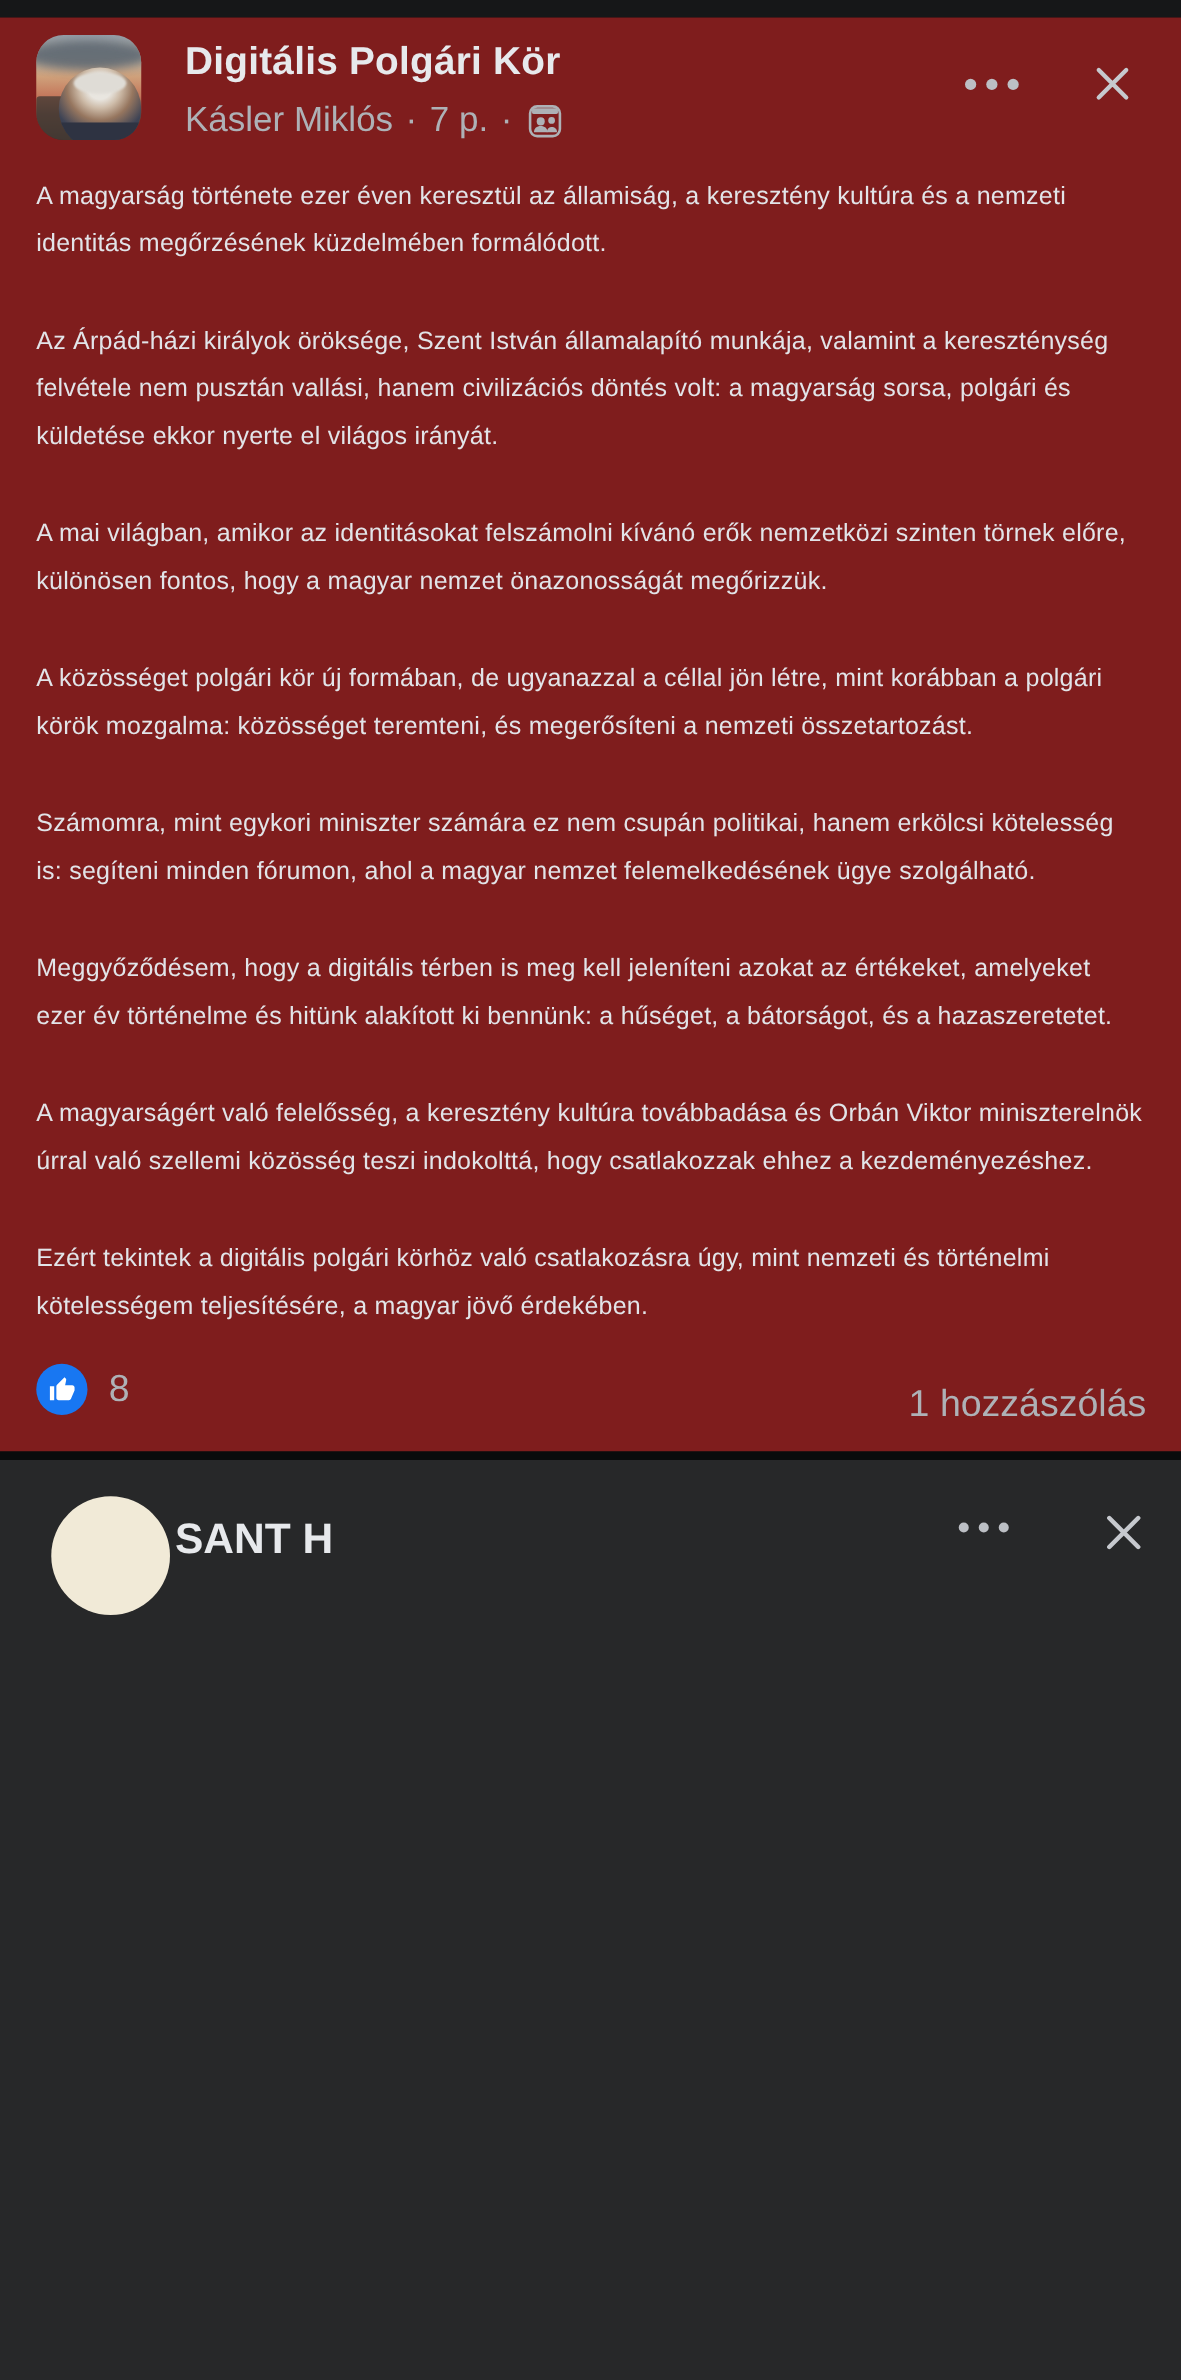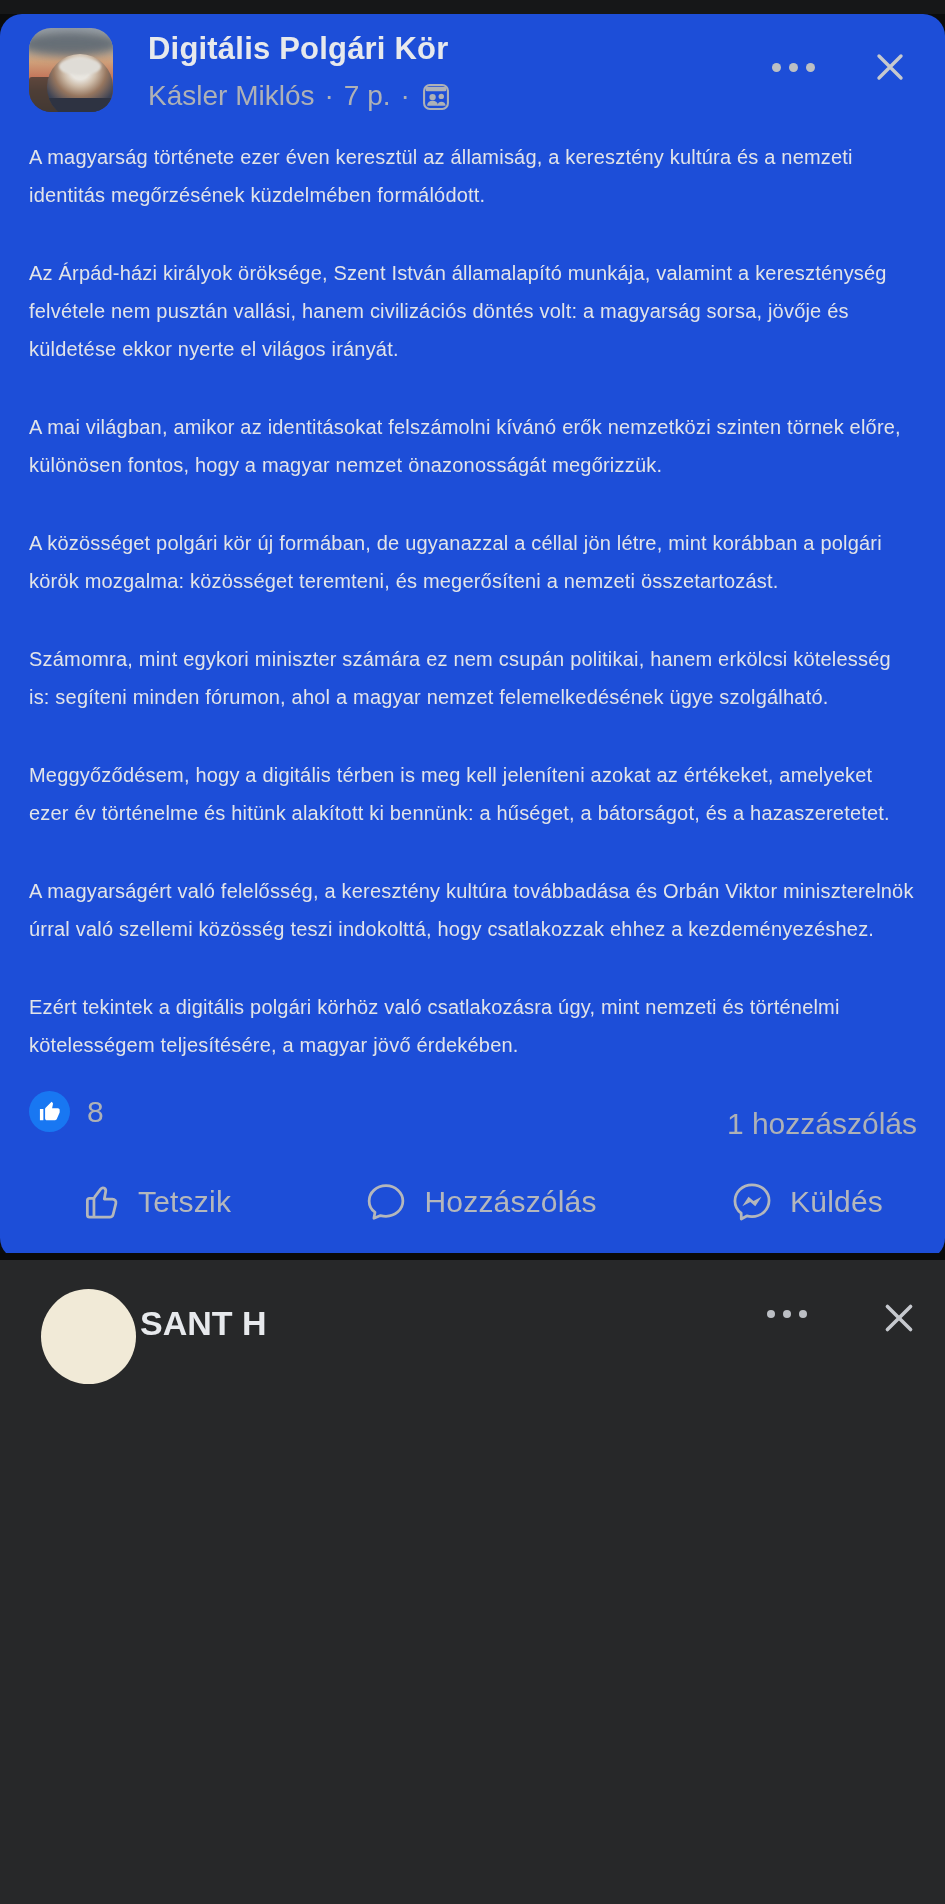--- a/index.html
+++ b/index.html
@@ -6,21 +6,21 @@
   html, body { background: #000; }
   body {
     width: 945px; height: 1904px; overflow: hidden;
     font-family: "Liberation Sans", sans-serif;
     -webkit-font-smoothing: antialiased;
   }
   .page { width: 945px; height: 1904px; display: flex; flex-direction: column; background: #0b0c0d; }
 
   .top-strip { height: 14px; background: #161718; flex: none; }
 
-  .post-card { background: #1d4ed8; flex: none; border-radius: 22px; }
+  .post-card { background: #7f1d1d; flex: none; }
 
   
   .post-header { display: flex; align-items: flex-start; padding: 14px 28px 6px 29px; }
   .avatar {
     width: 84px; height: 84px; border-radius: 22px; flex: none;
     position: relative; overflow: hidden; cursor: pointer;
     background: linear-gradient(180deg, #98a1ab 0%, #b9b5a8 20%, #cfa07a 40%, #c4785c 58%, #6d4b3e 75%, #35302c 100%);
   }
   .avatar .cloud { position: absolute; left: -10px; top: 4px; width: 120%; height: 24px;
     background: #59636e; border-radius: 50%; filter: blur(4px); opacity: .85; }
@@ -135,62 +135,41 @@
         <button class="close-btn">
           <svg width="38" height="38" viewBox="0 0 38 38">
             <path d="M8 8 L30 30 M30 8 L8 30" stroke="#c6c9ce" stroke-width="3.4" stroke-linecap="round"></path>
           </svg>
         </button>
       </div>
     </div>
 
     <div class="post-text">
         <p>A magyarság története ezer éven keresztül az államiság, a keresztény kultúra és a nemzeti identitás megőrzésének küzdelmében formálódott.</p>
-        <p>Az Árpád-házi királyok öröksége, Szent István államalapító munkája, valamint a kereszténység felvétele nem pusztán vallási, hanem civilizációs döntés volt: a magyarság sorsa, jövője és küldetése ekkor nyerte el világos irányát.</p>
+        <p>Az Árpád-házi királyok öröksége, Szent István államalapító munkája, valamint a kereszténység felvétele nem pusztán vallási, hanem civilizációs döntés volt: a magyarság sorsa, polgári és küldetése ekkor nyerte el világos irányát.</p>
         <p>A mai világban, amikor az identitásokat felszámolni kívánó erők nemzetközi szinten törnek előre, különösen fontos, hogy a magyar nemzet önazonosságát megőrizzük.</p>
         <p>A közösséget polgári kör új formában, de ugyanazzal a céllal jön létre, mint korábban a polgári körök mozgalma: közösséget teremteni, és megerősíteni a nemzeti összetartozást.</p>
         <p>Számomra, mint egykori miniszter számára ez nem csupán politikai, hanem erkölcsi kötelesség is: segíteni minden fórumon, ahol a magyar nemzet felemelkedésének ügye szolgálható.</p>
         <p>Meggyőződésem, hogy a digitális térben is meg kell jeleníteni azokat az értékeket, amelyeket ezer év történelme és hitünk alakított ki bennünk: a hűséget, a bátorságot, és a hazaszeretetet.</p>
         <p>A magyarságért való felelősség, a keresztény kultúra továbbadása és Orbán Viktor miniszterelnök úrral való szellemi közösség teszi indokolttá, hogy csatlakozzak ehhez a kezdeményezéshez.</p>
         <p>Ezért tekintek a digitális polgári körhöz való csatlakozásra úgy, mint nemzeti és történelmi kötelességem teljesítésére, a magyar jövő érdekében.</p>
       </div>
 
     <div class="engagement">
       <div class="reactions">
         <span class="like-badge">
           <svg width="23" height="23" viewBox="0 0 24 24">
             <path fill="#ffffff" d="M2 21h3.6V9.4H2V21zM22.6 10.5c0-1.05-.86-1.9-1.9-1.9h-5.99l.9-4.33.03-.3c0-.39-.16-.75-.42-1.01L14.2 1.9 7.95 8.16c-.34.34-.55.81-.55 1.33v9.7c0 1.05.86 1.9 1.9 1.9h8.55c.79 0 1.46-.47 1.75-1.16l2.87-6.7c.09-.22.13-.45.13-.69v-2.04z"></path>
           </svg>
         </span>
         <span class="like-count">8</span>
       </div>
       <span class="comment-count">1 hozzászólás</span>
     </div>
 
-    <div class="action-bar">
-      <button class="action-btn">
-        <svg width="44" height="44" viewBox="0 0 24 24" fill="none">
-          <path d="M8.7 20.3H6.3c-.66 0-1.2-.54-1.2-1.2v-7.9c0-.66.54-1.2 1.2-1.2h2.4M8.7 20.3h8.6c.88 0 1.64-.6 1.85-1.46l1.5-6.1c.3-1.2-.62-2.36-1.86-2.36h-4.45l.78-4.1c.15-.78-.24-1.57-.96-1.88-.6-.26-1.3-.08-1.72.43L9.15 9.2c-.29.35-.45.79-.45 1.25v9.85z" stroke="#b4b7bc" stroke-width="1.5" stroke-linejoin="round" stroke-linecap="round"></path>
-        </svg>
-        <span class="label">Tetszik</span>
-      </button>
-      <button class="action-btn">
-        <svg width="44" height="44" viewBox="0 0 24 24" fill="none">
-          <path d="M12 3.1c-5.1 0-9.2 3.7-9.2 8.3 0 2.5 1.2 4.7 3.2 6.2l-.6 3.3 3.6-1.5c.95.25 1.96.38 3 .38 5.1 0 9.2-3.7 9.2-8.3S17.1 3.1 12 3.1z" stroke="#b4b7bc" stroke-width="1.5" stroke-linejoin="round"></path>
-        </svg>
-        <span class="label">Hozzászólás</span>
-      </button>
-      <button class="action-btn">
-        <svg width="44" height="44" viewBox="0 0 24 24" fill="none">
-          <path d="M12 2.6C6.8 2.6 2.7 6.5 2.7 11.4c0 2.7 1.3 5.1 3.4 6.7l.05 3.2 3-1.7c.9.25 1.85.38 2.85.38 5.2 0 9.3-3.9 9.3-8.8S17.2 2.6 12 2.6z" stroke="#b4b7bc" stroke-width="1.5" stroke-linejoin="round"></path>
-          <path d="M6.7 14.3l3.4-5.2 2.75 2.35 4.35-2.35-3.4 5.2-2.7-2.35z" fill="#b4b7bc"></path>
-        </svg>
-        <span class="label">Küldés</span>
-      </button>
-    </div>
 
     <div class="card-divider"></div>
   </div>
 
   <div class="next-card">
     <div class="next-avatar"></div>
     <div class="next-title">SANT H</div>
     <button class="next-menu">
       <span class="dots">
           <i></i>

